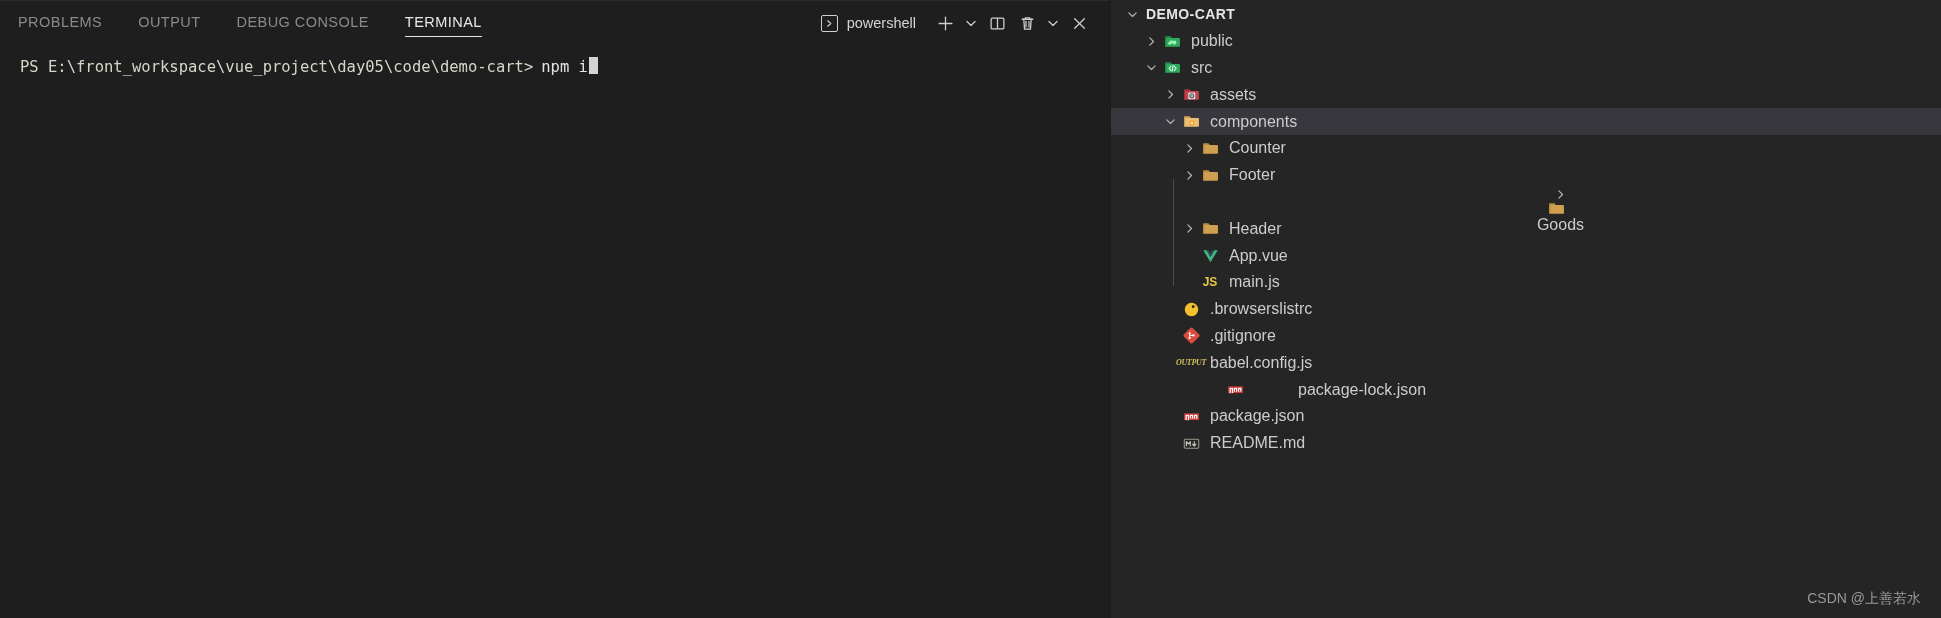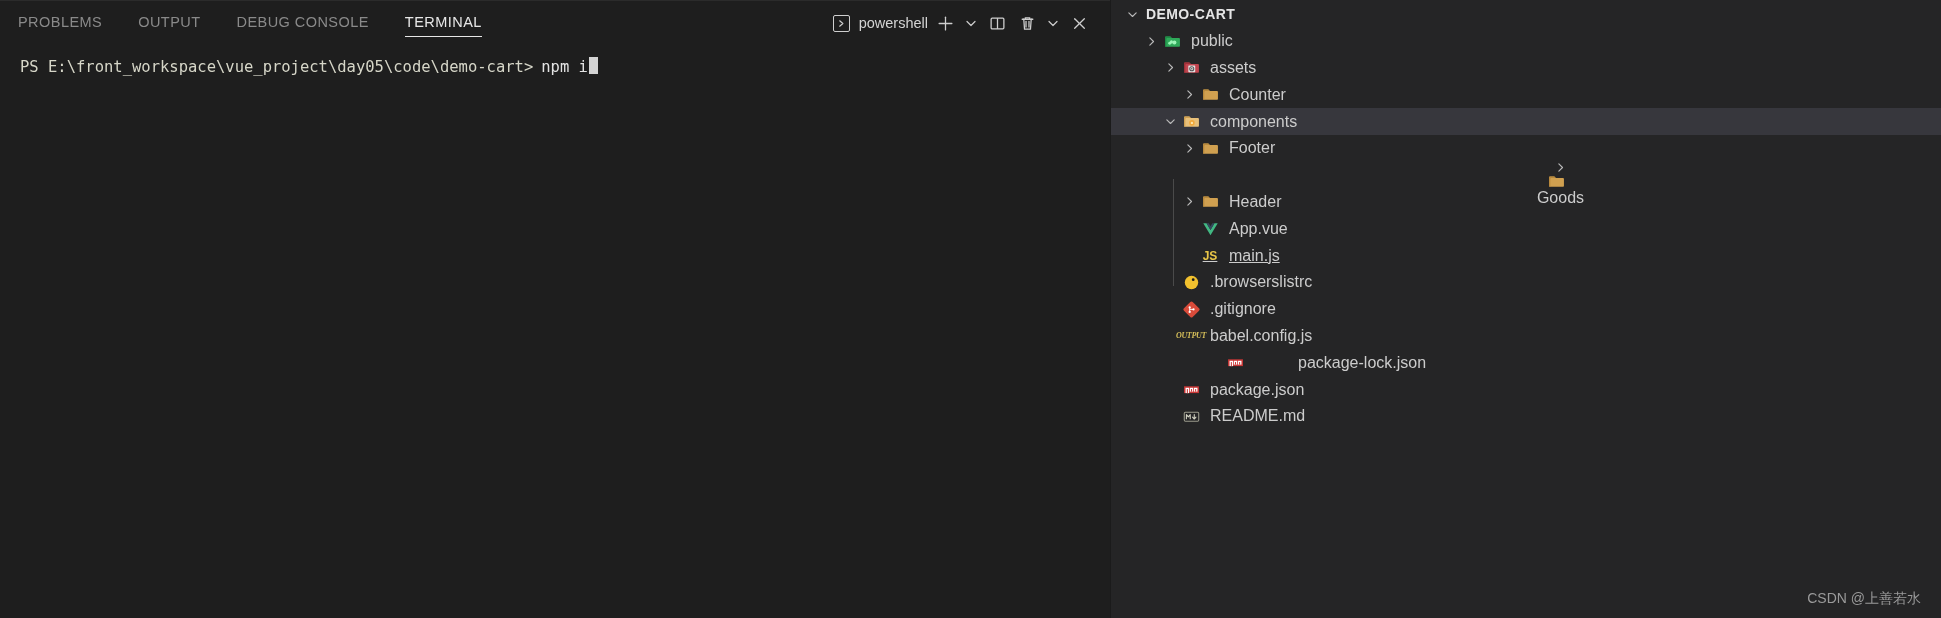--- a/index.html
+++ b/index.html
@@ -36,21 +36,21 @@
   .panel-tab.active { color: #e7e7e7; }
   .panel-tab.active:after {
     content: ""; position: absolute; left: 0; right: 0; bottom: 8px;
     height: 1px; background: #e7e7e7;
   }
 
   .panel-actions {
     position: absolute; right: 16px; top: 0;
     height: 44px; display: flex; align-items: center; gap: 0;
   }
-  .term-sel { display: flex; align-items: center; margin-right: 2px; cursor: pointer; }
+  .term-sel { display: flex; align-items: center; margin-right: 14px; cursor: pointer; }
   .term-sel-icon {
     width: 17px; height: 17px;
     border: 1.4px solid #cfcfcf; border-radius: 2px;
     display: flex; align-items: center; justify-content: center;
     margin-right: 9px;
     font-size: 11px; color: #cfcfcf; line-height: 1;
   }
   .term-sel-label { font-size: 14.5px; color: #d4d4d4; }
   .tb-btn {
     width: 30px; height: 30px;
@@ -222,51 +222,54 @@
             <svg width="17" height="17" viewBox="0 0 16 16">
               <path d="M1 4.2 C1 3.6 1.4 3.2 2 3.2 H6 L7.3 4.6 H14 C14.6 4.6 15 5 15 5.6 V12 C15 12.6 14.6 13 14 13 H2 C1.4 13 1 12.6 1 12 Z" fill="#2faa5a"></path>
               <path d="M1 4.2 C1 3.6 1.4 3.2 2 3.2 H6 L7.3 4.6 H3.2 C2.6 4.6 2.2 5 2.2 5.6 V13 H2 C1.4 13 1 12.6 1 12 Z" fill="#1f8a45"></path>
               <circle cx="7" cy="8.4" r="1.5" fill="#9df5b8"></circle>
               <circle cx="9.8" cy="8.9" r="1.9" fill="#9df5b8"></circle>
               <circle cx="5.4" cy="9.6" r="1.4" fill="#9df5b8"></circle>
             </svg>
           </span>
           <span class="label">public</span>
         </div>
+        <div class="row" style="padding-left: 31px;">
+          <span class="twisty">
+            <svg width="11" height="11" viewBox="0 0 12 12" fill="none" stroke="#b9b9b9" stroke-width="1.25" stroke-linecap="round" stroke-linejoin="round">
+              <polyline points="2,4.2 6,8.2 10,4.2"></polyline>
+            </svg>
+          </span>
+          <span class="ficon">
+            <svg width="17" height="17" viewBox="0 0 16 16">
+              <path d="M1 4.2 C1 3.6 1.4 3.2 2 3.2 H6 L7.3 4.6 H14 C14.6 4.6 15 5 15 5.6 V12 C15 12.6 14.6 13 14 13 H2 C1.4 13 1 12.6 1 12 Z" fill="#2faa5a"></path>
+              <path d="M1 4.2 C1 3.6 1.4 3.2 2 3.2 H6 L7.3 4.6 H3.2 C2.6 4.6 2.2 5 2.2 5.6 V13 H2 C1.4 13 1 12.6 1 12 Z" fill="#1f8a45"></path>
+              <path d="M6.6 6.6 L4.8 8.8 L6.6 11" stroke="#d9ffe6" stroke-width="1" fill="none" stroke-linecap="round" stroke-linejoin="round"></path>
+              <path d="M9.6 6.6 L11.4 8.8 L9.6 11" stroke="#d9ffe6" stroke-width="1" fill="none" stroke-linecap="round" stroke-linejoin="round"></path>
+              <line x1="8.6" y1="6.2" x2="7.6" y2="11.4" stroke="#d9ffe6" stroke-width="1" stroke-linecap="round"></line>
+            </svg>
+          </span>
+          <span class="label">src</span>
+        </div>
         <div class="row" style="padding-left: 50px;">
           <span class="twisty">
             <svg width="11" height="11" viewBox="0 0 12 12" fill="none" stroke="#b9b9b9" stroke-width="1.25" stroke-linecap="round" stroke-linejoin="round">
               <polyline points="4.2,2 8.2,6 4.2,10"></polyline>
             </svg>
           </span>
           <span class="ficon">
             <svg width="17" height="17" viewBox="0 0 16 16">
               <path d="M1 4.2 C1 3.6 1.4 3.2 2 3.2 H6 L7.3 4.6 H14 C14.6 4.6 15 5 15 5.6 V12 C15 12.6 14.6 13 14 13 H2 C1.4 13 1 12.6 1 12 Z" fill="#c0454f"></path>
               <path d="M1 4.2 C1 3.6 1.4 3.2 2 3.2 H6 L7.3 4.6 H3.2 C2.6 4.6 2.2 5 2.2 5.6 V13 H2 C1.4 13 1 12.6 1 12 Z" fill="#9e3038"></path>
               <rect x="5" y="6" width="6.5" height="6.4" rx="0.6" fill="#e3e3e3"></rect>
               <circle cx="8.25" cy="9.2" r="1.9" fill="none" stroke="#555" stroke-width="1"></circle>
               <circle cx="8.25" cy="9.2" r="0.7" fill="#555"></circle>
             </svg>
           </span>
           <span class="label">assets</span>
         </div>
-        <div class="row" style="padding-left: 69px;">
-          <span class="twisty">
-            <svg width="11" height="11" viewBox="0 0 12 12" fill="none" stroke="#b9b9b9" stroke-width="1.25" stroke-linecap="round" stroke-linejoin="round">
-              <polyline points="4.2,2 8.2,6 4.2,10"></polyline>
-            </svg>
-          </span>
-          <span class="ficon">
-            <svg width="17" height="17" viewBox="0 0 16 16">
-              <path d="M1 4.2 C1 3.6 1.4 3.2 2 3.2 H6 L7.3 4.6 H14 C14.6 4.6 15 5 15 5.6 V12 C15 12.6 14.6 13 14 13 H2 C1.4 13 1 12.6 1 12 Z" fill="#d0a050"></path>
-              <path d="M1 4.2 C1 3.6 1.4 3.2 2 3.2 H6 L7.3 4.6 H3.2 C2.6 4.6 2.2 5 2.2 5.6 V13 H2 C1.4 13 1 12.6 1 12 Z" fill="#b8893c"></path>
-            </svg>
-          </span>
-          <span class="label">Counter</span>
-        </div>
         <div class="row selected" style="padding-left: 50px;">
           <span class="twisty">
             <svg width="11" height="11" viewBox="0 0 12 12" fill="none" stroke="#b9b9b9" stroke-width="1.25" stroke-linecap="round" stroke-linejoin="round">
               <polyline points="2,4.2 6,8.2 10,4.2"></polyline>
             </svg>
           </span>
           <span class="ficon">
             <svg width="17" height="17" viewBox="0 0 16 16">
               <path d="M1 4.2 C1 3.6 1.4 3.2 2 3.2 H6 L7.3 4.6 H14 C14.6 4.6 15 5 15 5.6 V12 C15 12.6 14.6 13 14 13 H2 C1.4 13 1 12.6 1 12 Z" fill="#e8c07a"></path>
               <path d="M1 4.2 C1 3.6 1.4 3.2 2 3.2 H6 L7.3 4.6 H3.2 C2.6 4.6 2.2 5 2.2 5.6 V13 H2 C1.4 13 1 12.6 1 12 Z" fill="#d0a050"></path>
@@ -281,61 +284,75 @@
             <svg width="11" height="11" viewBox="0 0 12 12" fill="none" stroke="#b9b9b9" stroke-width="1.25" stroke-linecap="round" stroke-linejoin="round">
               <polyline points="4.2,2 8.2,6 4.2,10"></polyline>
             </svg>
           </span>
           <span class="ficon">
             <svg width="17" height="17" viewBox="0 0 16 16">
               <path d="M1 4.2 C1 3.6 1.4 3.2 2 3.2 H6 L7.3 4.6 H14 C14.6 4.6 15 5 15 5.6 V12 C15 12.6 14.6 13 14 13 H2 C1.4 13 1 12.6 1 12 Z" fill="#d0a050"></path>
               <path d="M1 4.2 C1 3.6 1.4 3.2 2 3.2 H6 L7.3 4.6 H3.2 C2.6 4.6 2.2 5 2.2 5.6 V13 H2 C1.4 13 1 12.6 1 12 Z" fill="#b8893c"></path>
             </svg>
           </span>
-          <span class="label">Footer</span>
-        </div>
-        <div class="row" style="padding-left: 69px; flex-direction: column;">
+          <span class="label">Counter</span>
+        </div>
+        <div class="row" style="padding-left: 69px;">
           <span class="twisty">
             <svg width="11" height="11" viewBox="0 0 12 12" fill="none" stroke="#b9b9b9" stroke-width="1.25" stroke-linecap="round" stroke-linejoin="round">
               <polyline points="4.2,2 8.2,6 4.2,10"></polyline>
             </svg>
           </span>
           <span class="ficon">
             <svg width="17" height="17" viewBox="0 0 16 16">
               <path d="M1 4.2 C1 3.6 1.4 3.2 2 3.2 H6 L7.3 4.6 H14 C14.6 4.6 15 5 15 5.6 V12 C15 12.6 14.6 13 14 13 H2 C1.4 13 1 12.6 1 12 Z" fill="#d0a050"></path>
               <path d="M1 4.2 C1 3.6 1.4 3.2 2 3.2 H6 L7.3 4.6 H3.2 C2.6 4.6 2.2 5 2.2 5.6 V13 H2 C1.4 13 1 12.6 1 12 Z" fill="#b8893c"></path>
             </svg>
           </span>
-          <span class="label">Goods</span>
-        </div>
-        <div class="row" style="padding-left: 69px;">
+          <span class="label">Footer</span>
+        </div>
+        <div class="row" style="padding-left: 69px; flex-direction: column;">
           <span class="twisty">
             <svg width="11" height="11" viewBox="0 0 12 12" fill="none" stroke="#b9b9b9" stroke-width="1.25" stroke-linecap="round" stroke-linejoin="round">
               <polyline points="4.2,2 8.2,6 4.2,10"></polyline>
             </svg>
           </span>
           <span class="ficon">
             <svg width="17" height="17" viewBox="0 0 16 16">
               <path d="M1 4.2 C1 3.6 1.4 3.2 2 3.2 H6 L7.3 4.6 H14 C14.6 4.6 15 5 15 5.6 V12 C15 12.6 14.6 13 14 13 H2 C1.4 13 1 12.6 1 12 Z" fill="#d0a050"></path>
               <path d="M1 4.2 C1 3.6 1.4 3.2 2 3.2 H6 L7.3 4.6 H3.2 C2.6 4.6 2.2 5 2.2 5.6 V13 H2 C1.4 13 1 12.6 1 12 Z" fill="#b8893c"></path>
             </svg>
           </span>
+          <span class="label">Goods</span>
+        </div>
+        <div class="row" style="padding-left: 69px;">
+          <span class="twisty">
+            <svg width="11" height="11" viewBox="0 0 12 12" fill="none" stroke="#b9b9b9" stroke-width="1.25" stroke-linecap="round" stroke-linejoin="round">
+              <polyline points="4.2,2 8.2,6 4.2,10"></polyline>
+            </svg>
+          </span>
+          <span class="ficon">
+            <svg width="17" height="17" viewBox="0 0 16 16">
+              <path d="M1 4.2 C1 3.6 1.4 3.2 2 3.2 H6 L7.3 4.6 H14 C14.6 4.6 15 5 15 5.6 V12 C15 12.6 14.6 13 14 13 H2 C1.4 13 1 12.6 1 12 Z" fill="#d0a050"></path>
+              <path d="M1 4.2 C1 3.6 1.4 3.2 2 3.2 H6 L7.3 4.6 H3.2 C2.6 4.6 2.2 5 2.2 5.6 V13 H2 C1.4 13 1 12.6 1 12 Z" fill="#b8893c"></path>
+            </svg>
+          </span>
           <span class="label">Header</span>
         </div>
         <div class="row" style="padding-left: 69px;">
           <span class="twisty empty"></span>
           <span class="ficon">
             <svg width="17" height="17" viewBox="0 0 16 16">
               <path d="M1.2 3 H4.3 L8 9.4 L11.7 3 H14.8 L8 14.4 Z" fill="#42b883"></path>
               <path d="M4.3 3 H6.3 L8 5.9 L9.7 3 H11.7 L8 9.4 Z" fill="#35495e"></path>
             </svg>
           </span>
           <span class="label">App.vue</span>
         </div>
-        <div class="row" style="padding-left: 69px; text-decoration: underline;">
+        <div class="row" style="padding-left: 69px;">
           <span class="twisty empty"></span>
           <span class="ficon">
             <span style="font:bold 12px 'Liberation Sans',sans-serif;color:#e8c547;">JS</span>
           </span>
           <span class="label">main.js</span>
         </div>
         <div class="row" style="padding-left: 50px;">
           <span class="twisty empty"></span>
           <span class="ficon">
             <svg width="17" height="17" viewBox="0 0 16 16">

